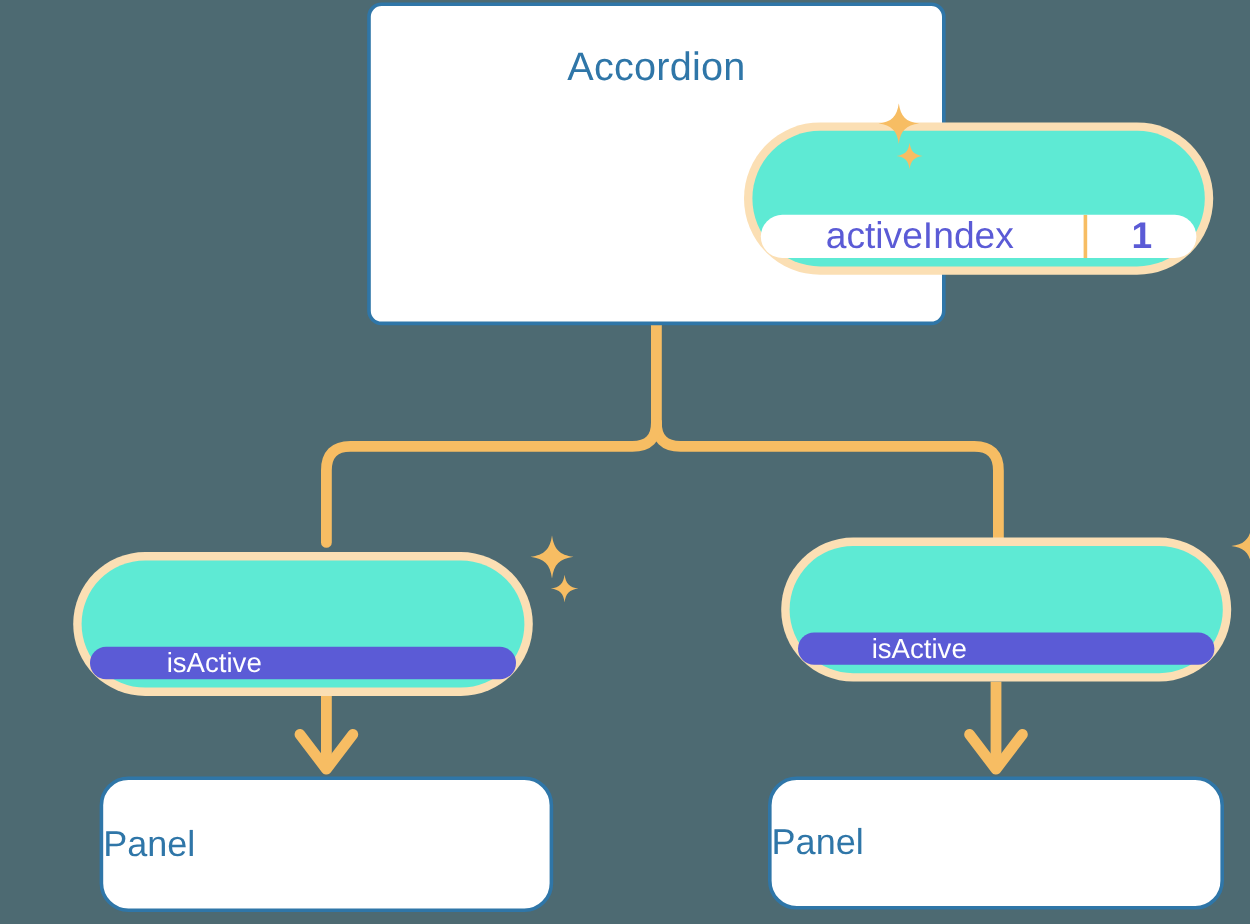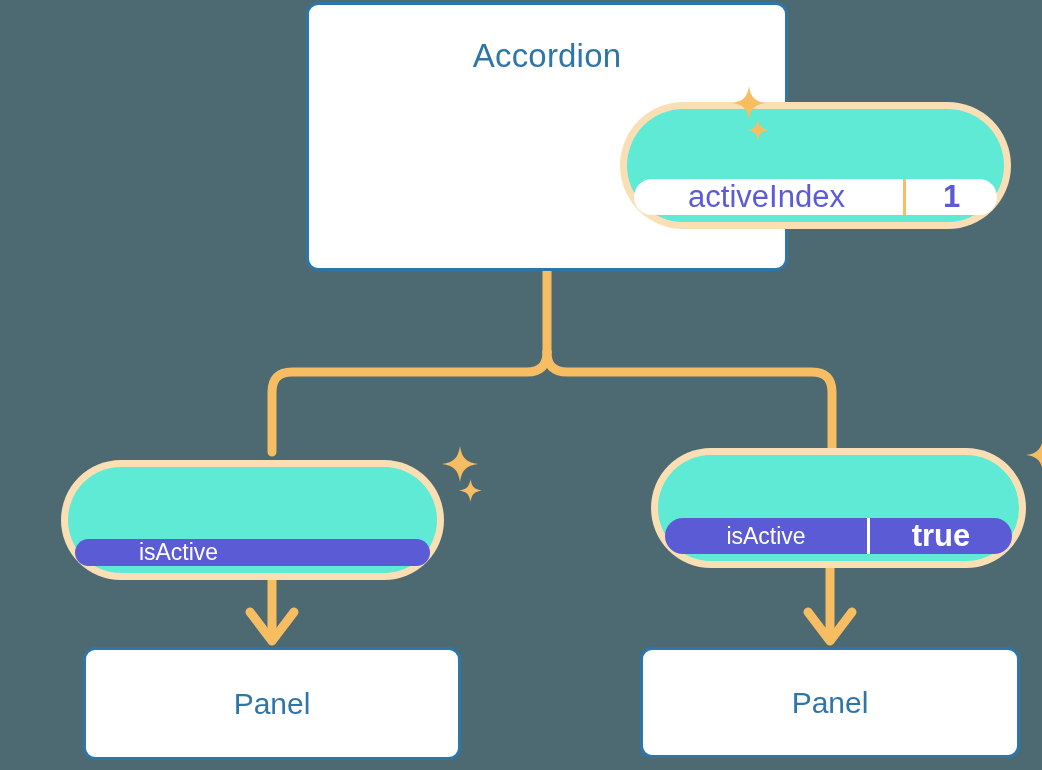--- a/index.html
+++ b/index.html
@@ -120,25 +120,24 @@
     left: 611px; top: 448px; width: 375px; height: 120px;
   }
   #pill-right .pill-key { flex: 0 0 202px; }
   #pill-right .pill-val { flex: 1 1 auto; }
 
   
   .panel {
     position: absolute;
     background: #ffffff;
     border: 3px solid #2f76a8;
-    border-radius: 12px;
+    border-radius: 24px;
     box-sizing: border-box;
     display: flex;
     align-items: center;
-    justify-content: center;
   }
   .panel-title {
     color: #2f76a8;
     font-size: 30px;
   }
   #panel-left  { left: 43px;  top: 647px; width: 378px; height: 113px; }
   #panel-right { left: 600px; top: 647px; width: 380px; height: 111px; }
 
   
   .sparkle {
@@ -202,21 +201,20 @@
     <path d="M16 0 C17.4 10.4 21.6 14.6 32 16 C21.6 17.4 17.4 21.6 16 32 C14.6 21.6 10.4 17.4 0 16 C10.4 14.6 14.6 10.4 16 0 Z"></path>
   </svg>
   <svg class="sparkle" style="left:419px; top:479px;" width="23" height="23" viewBox="0 0 32 32">
     <path d="M16 0 C17.4 10.4 21.6 14.6 32 16 C21.6 17.4 17.4 21.6 16 32 C14.6 21.6 10.4 17.4 0 16 C10.4 14.6 14.6 10.4 16 0 Z"></path>
   </svg>
 
   <div class="pill solid" id="pill-right">
     <div class="pill-ring">
       <div class="pill-body">
         <div class="pill-key">isActive</div>
-        <div class="pill-val">true</div>
       </div>
     </div>
   </div>
 
   <svg class="sparkle" style="left:986px; top:438px;" width="34" height="34" viewBox="0 0 32 32">
     <path d="M16 0 C17.4 10.4 21.6 14.6 32 16 C21.6 17.4 17.4 21.6 16 32 C14.6 21.6 10.4 17.4 0 16 C10.4 14.6 14.6 10.4 16 0 Z"></path>
   </svg>
   <svg class="sparkle" style="left:1005px; top:470px;" width="22" height="22" viewBox="0 0 32 32">
     <path d="M16 0 C17.4 10.4 21.6 14.6 32 16 C21.6 17.4 17.4 21.6 16 32 C14.6 21.6 10.4 17.4 0 16 C10.4 14.6 14.6 10.4 16 0 Z"></path>
   </svg>

